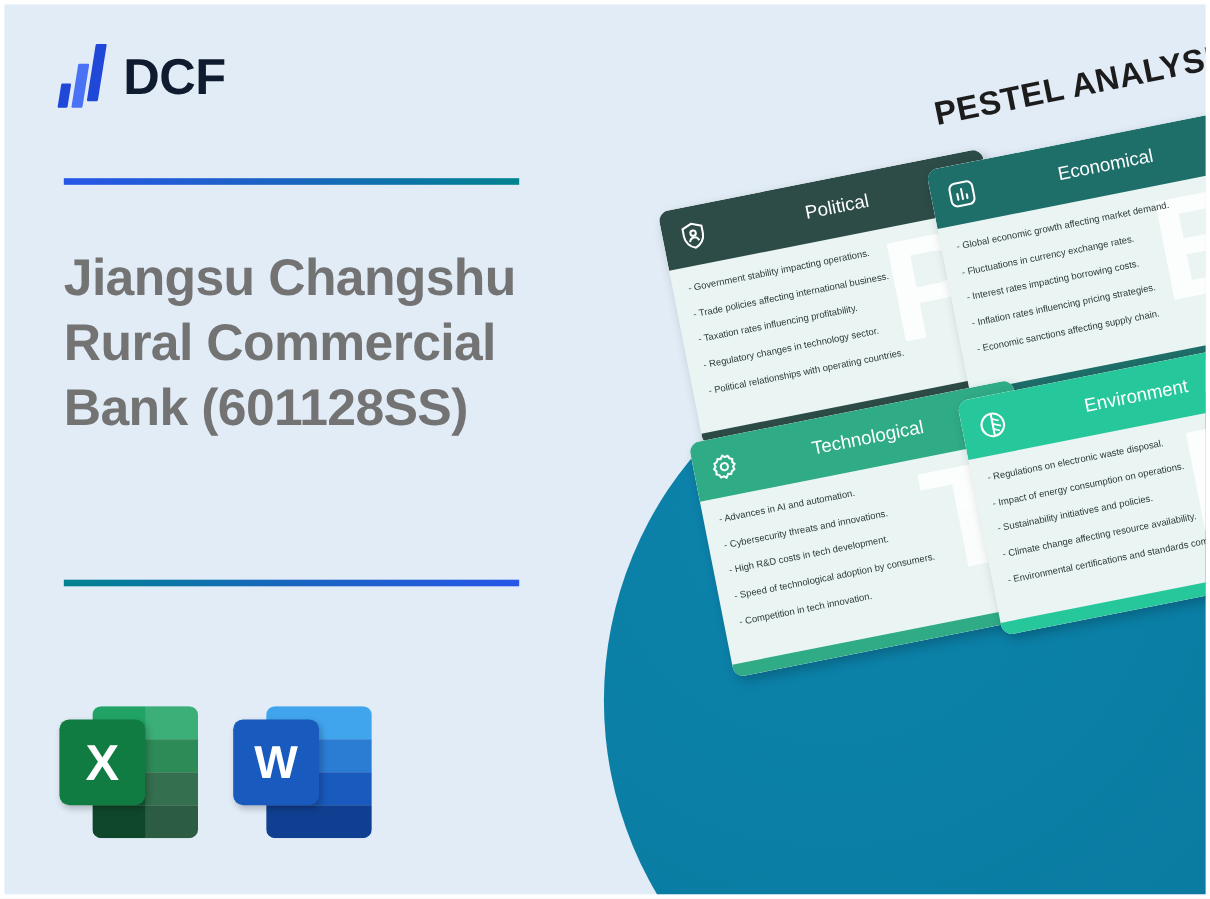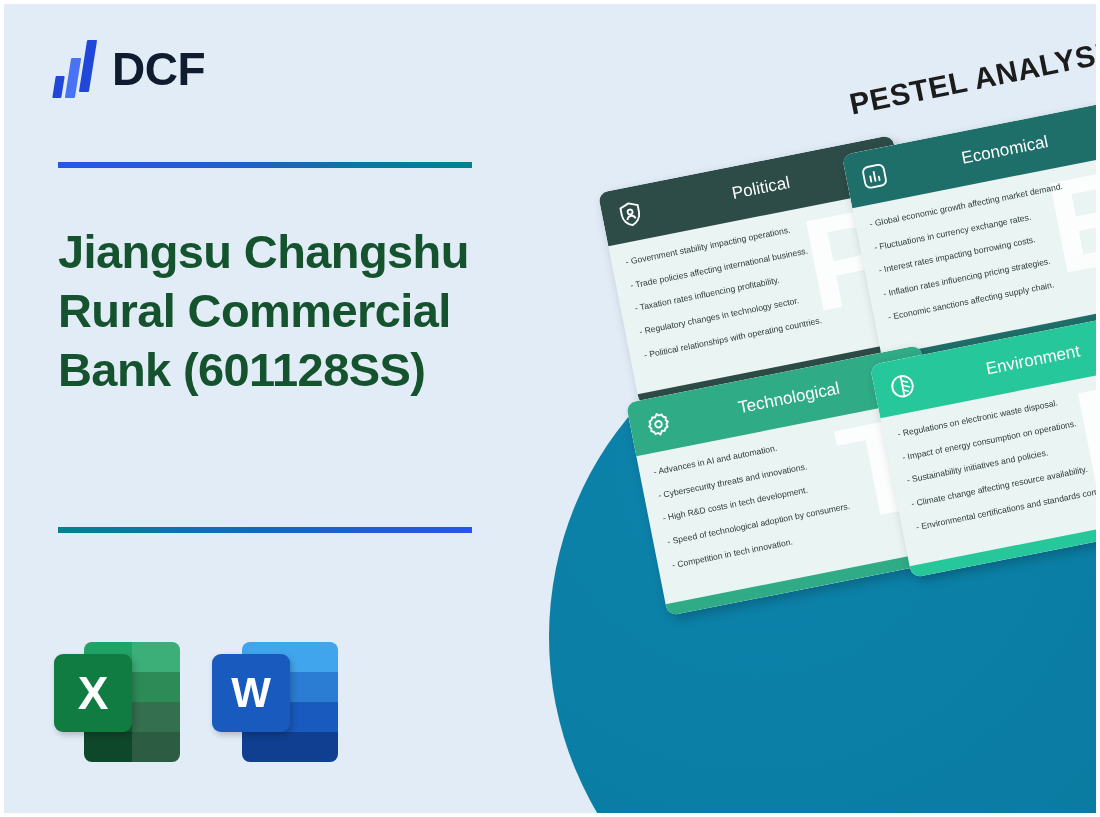--- a/index.html
+++ b/index.html
@@ -78,21 +78,21 @@
   .rule-bottom { top: 523px; background: linear-gradient(90deg, #00838f 0%, #1b63c4 55%, #2756e8 100%); }
 
   .title {
     position: absolute;
     left: 54px;
     top: 218px;
     width: 480px;
     font-size: 47px;
     line-height: 1.26;
     font-weight: 700;
-    color: #14532d;
+    color: #737373;
     letter-spacing: -0.6px;
     z-index: 5;
   }
 
   
   .office-row {
     position: absolute;
     left: 50px;
     top: 632px;
     display: flex;

